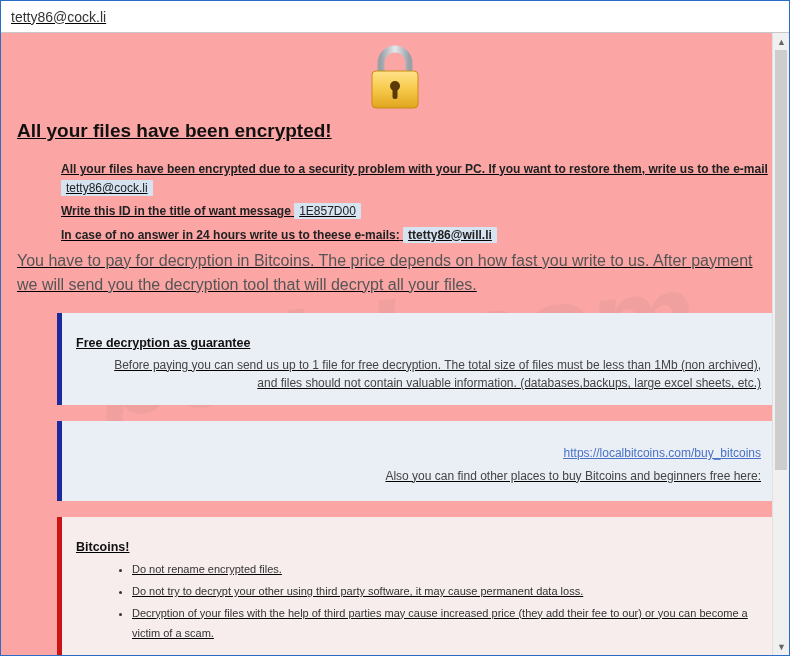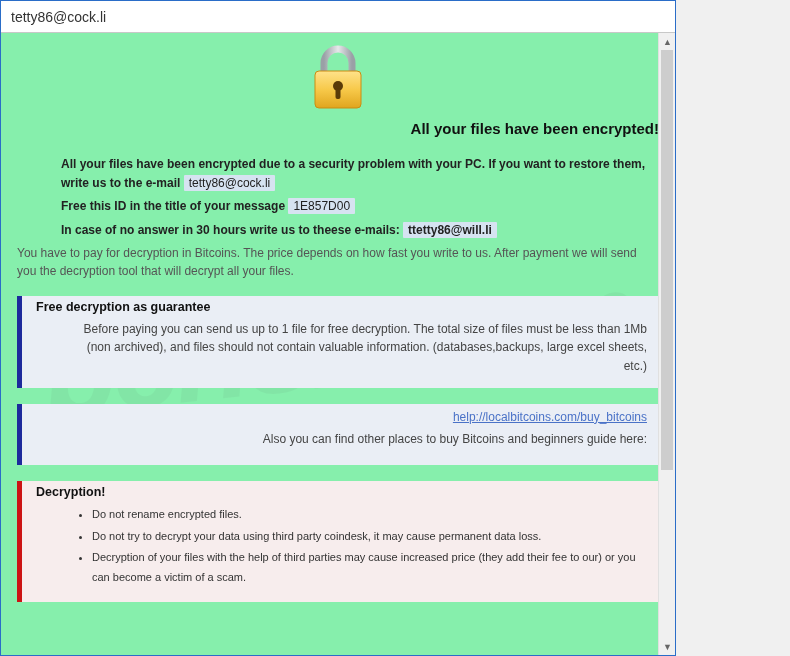--- a/index.html
+++ b/index.html
@@ -4,26 +4,27 @@
   <style>
     * { margin: 0; padding: 0; box-sizing: border-box; }
     body {
       font-family: "Segoe UI", Tahoma, Arial, sans-serif;
       background: #f0f0f0;
       width: 790px;
       height: 656px;
       overflow: hidden;
     }
     .window {
-      width: 676px;
+      width: 790px;
       height: 656px;
-      background: #86efac;
+      background: #fca5a5;
       border: 1px solid #2a6dc8;
       display: flex;
       flex-direction: column;
+      text-decoration: underline;
     }
     .titlebar {
       height: 32px;
       background: #fff;
       border-bottom: 1px solid #c8c8c8;
       display: flex;
       align-items: center;
       padding: 0 10px;
       font-size: 14px;
       color: #333;
@@ -56,51 +57,52 @@
       transform: rotate(-6deg);
       letter-spacing: -4px;
       white-space: nowrap;
     }
     .lock-row {
       text-align: center;
       margin: 4px 0 6px 0;
     }
     .lock-icon svg { display: inline-block; }
     .main-heading {
-      text-align: right;
-      font-size: 15px;
+      text-align: left;
+      font-size: 19px;
       font-weight: bold;
       color: #111;
       margin-bottom: 18px;
     }
     .intro-line {
       font-size: 12px;
       color: #222;
       line-height: 1.6;
       margin-bottom: 4px;
       margin-left: 44px;
     }
     .intro-line b { font-weight: bold; }
     .highlight {
       background: #d6e3f1;
       padding: 1px 5px;
       border-radius: 1px;
       color: #222;
     }
     .small-note {
-      font-size: 12px;
+      font-size: 16px;
       color: #555;
       line-height: 1.5;
       margin-top: 4px;
       margin-bottom: 16px;
     }
     .block {
       margin-bottom: 16px;
-      padding: 4px 12px 12px 14px;
+      padding: 23px 12px 12px 14px;
       border-left: 5px solid;
+      margin-left: 40px;
     }
     .block-blue {
       background: #eaeef5;
       border-left-color: #1d2a9c;
     }
     .block-red {
       background: #f7eded;
       border-left-color: #cc1414;
     }
     .block-title {
@@ -205,45 +207,45 @@
         </span>
       </div>
 
       <h1 class="main-heading">All your files have been encrypted!</h1>
 
       <p class="intro-line">
         <b>All your files have been encrypted due to a security problem with your PC. If you want to restore them, write us to the e-mail</b>
         <span class="highlight">tetty86@cock.li</span>
       </p>
       <p class="intro-line">
-        <b>Free this ID in the title of your message</b>
+        <b>Write this ID in the title of want message</b>
         <span class="highlight">1E857D00</span>
       </p>
       <p class="intro-line">
-        <b>In case of no answer in 30 hours write us to theese e-mails:</b>
+        <b>In case of no answer in 24 hours write us to theese e-mails:</b>
         <b><span class="highlight">ttetty86@will.li</span></b>
       </p>
       <p class="small-note">You have to pay for decryption in Bitcoins. The price depends on how fast you write to us. After payment we will send you the decryption tool that will decrypt all your files.</p>
 
       <div class="block block-blue">
         <div class="block-title">Free decryption as guarantee</div>
         <div class="block-body">Before paying you can send us up to 1 file for free decryption. The total size of files must be less than 1Mb (non archived), and files should not contain valuable information. (databases,backups, large excel sheets, etc.)</div>
       </div>
 
       <div class="block block-blue">
         <div class="block-body">
-          <p><a href="#" class="link">help://localbitcoins.com/buy_bitcoins</a></p>
-          <p>Also you can find other places to buy Bitcoins and beginners guide here:</p>
+          <p><a href="#" class="link">https://localbitcoins.com/buy_bitcoins</a></p>
+          <p>Also you can find other places to buy Bitcoins and beginners free here:</p>
         </div>
       </div>
 
       <div class="block block-red">
-        <div class="block-title">Decryption!</div>
+        <div class="block-title">Bitcoins!</div>
         <ul class="bul">
           <li>Do not rename encrypted files.</li>
-          <li>Do not try to decrypt your data using third party coindesk, it may cause permanent data loss.</li>
+          <li>Do not try to decrypt your other using third party software, it may cause permanent data loss.</li>
           <li>Decryption of your files with the help of third parties may cause increased price (they add their fee to our) or you can become a victim of a scam.</li>
         </ul>
       </div>
 
     </div>
   </div>
 </div>
 
 </body></html>

